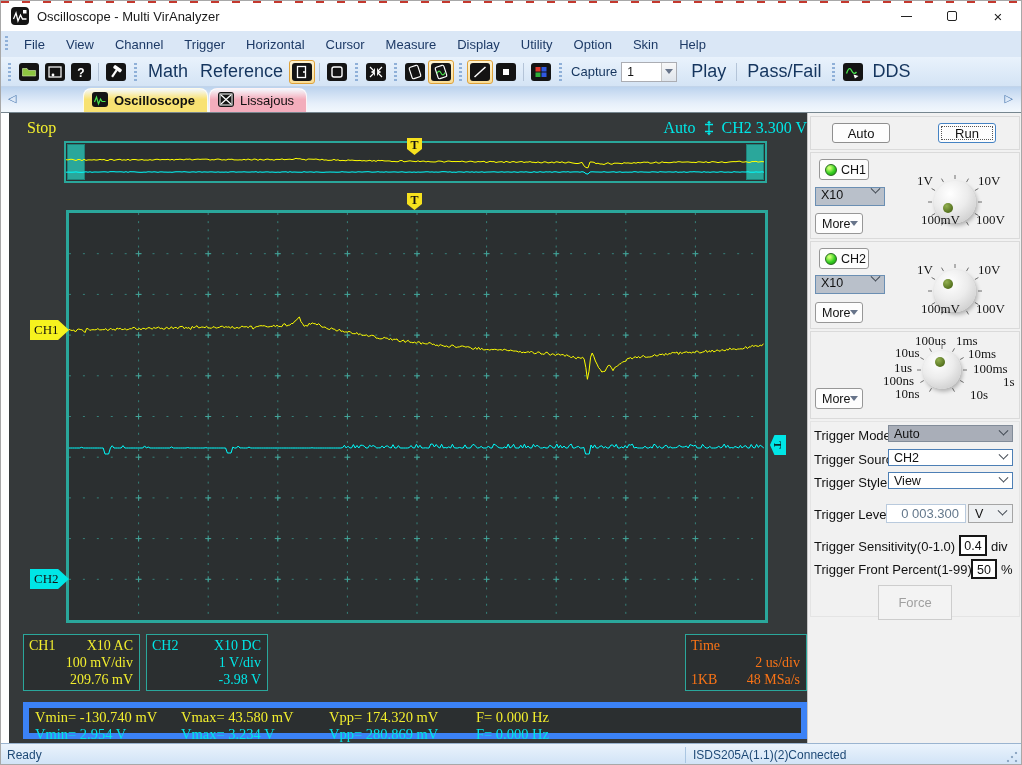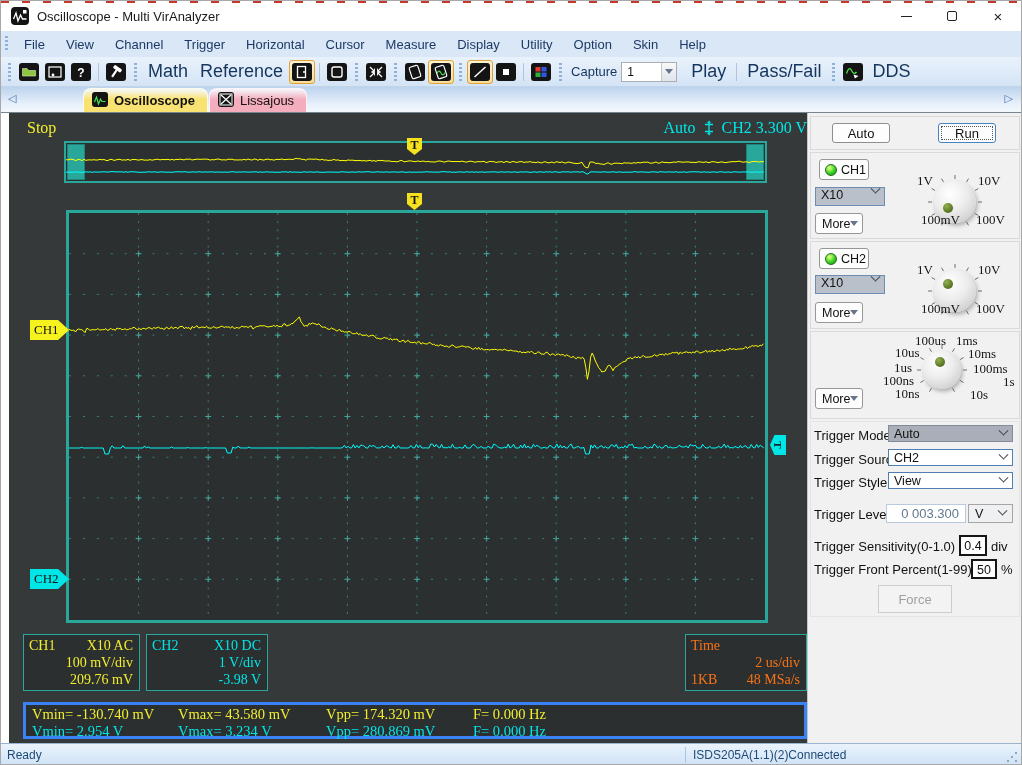--- a/index.html
+++ b/index.html
@@ -70,21 +70,21 @@
   .trigmark{position:absolute;left:761px;top:322px;width:16px;height:20px;background:#00e6e6;clip-path:polygon(0 50%,28% 0,100% 0,100% 100%,28% 100%);display:flex;align-items:center;justify-content:center;z-index:4;}
   .trigmark span{display:block;transform:rotate(90deg);font-family:"Liberation Serif",serif;font-weight:bold;font-size:11px;color:#07282a;}
 
   
   .ibox{position:absolute;top:521px;height:57px;border:1px solid #2aa79b;background:#2b2f30;font-family:"Liberation Serif",serif;font-size:14px;padding:2px 6px 0 5px;line-height:17px;}
   .ibox .r1{display:flex;justify-content:space-between;}
   .ibox .rr{text-align:right;}
   .ibox.c1{left:14px;width:117px;color:#f2ee2e;}
   .ibox.c2{left:137px;width:122px;color:#00e6e6;}
   .ibox.tm{left:676px;width:122px;color:#f97316;}
-  .measure{position:absolute;left:14px;top:589px;width:784px;height:37px;border:3px solid #3b82f6;background:#2b2f30;font-family:"Liberation Serif",serif;font-size:14.5px;padding:1px 0 16px 6px;}
+  .measure{position:absolute;left:14px;top:589px;width:784px;height:37px;border:6px solid #3b82f6;background:#2b2f30;font-family:"Liberation Serif",serif;font-size:14.5px;padding:1px 0 16px 6px;}
   .mrow{display:grid;grid-template-columns:146px 148px 147px auto;height:17px;align-items:center;}
   .mrow.y{color:#f2ee2e;} .mrow.c{color:#00e6e6;}
 
   
   .group{position:absolute;border:1px solid #dadada;}
   .g-run{left:2px;top:3px;width:210px;height:34px;}
   .g-ch1{left:2px;top:39px;width:210px;height:87px;}
   .g-ch2{left:2px;top:128px;width:210px;height:88px;}
   .g-tb{left:2px;top:218px;width:210px;height:88px;}
   .g-trig{left:2px;top:308px;width:210px;height:196px;border-color:#e4e4e4;}
@@ -111,21 +111,21 @@
   .plabel{position:absolute;font-size:13px;color:#111;white-space:nowrap;}
   .cb{position:absolute;left:80px;width:125px;height:17px;display:flex;align-items:center;padding:0 5px;font-size:12.5px;color:#111;background:#fff;border:1px solid #4d7fb5;}
   .cb-mode{top:312px;background:#a9aeb8;border-color:#828c99;}
   .cb-source{top:336px;}
   .cb-style{top:359px;}
   .in-level{position:absolute;left:78px;top:391px;width:80px;height:19px;background:#fff;border:1px solid #b9cadd;color:#64788c;font-size:13px;text-align:right;padding:1px 6px 0 0;}
   .cb-unit{position:absolute;left:160px;top:391px;width:45px;height:19px;background:#eef0f2;border:1px solid #a5a5a5;display:flex;align-items:center;padding:0 6px;font-size:12.5px;color:#111;}
   .nin{position:absolute;background:#fff;border:2px solid #161616;font-size:12.5px;color:#111;text-align:center;padding-top:2px;}
   .in-sens{left:151px;top:422px;width:28px;height:21px;}
   .in-front{left:163px;top:446px;width:26px;height:20px;}
-  .force-btn{position:absolute;left:70px;top:472px;width:74px;height:28px;background:#f3f3f3;border:1px solid #cdcdcd;color:#a0a0a0;font-size:13px;display:flex;align-items:center;justify-content:center;}
+  .force-btn{position:absolute;left:70px;top:472px;width:74px;height:35px;background:#f3f3f3;border:1px solid #cdcdcd;color:#a0a0a0;font-size:13px;display:flex;align-items:center;justify-content:center;}
 
   
   .statusbar{position:absolute;left:0;top:742px;width:100%;height:23px;background:linear-gradient(#eaf3fc,#cfe2f6);border-top:1px solid #9ab4d0;font-size:12px;color:#1e4976;}
   .sb-left{position:absolute;left:6px;top:4px;}
   .sb-sep{position:absolute;left:684px;top:3px;width:1px;height:16px;background:#aac6e2;}
   .sb-right{position:absolute;left:692px;top:4px;}
   .sb-grip{position:absolute;right:2px;bottom:2px;width:14px;height:14px;background:
      radial-gradient(circle at 11px 3px,#8fa8c4 1.2px,transparent 1.6px),
      radial-gradient(circle at 11px 11px,#8fa8c4 1.2px,transparent 1.6px),
      radial-gradient(circle at 3px 11px,#8fa8c4 1.2px,transparent 1.6px),

